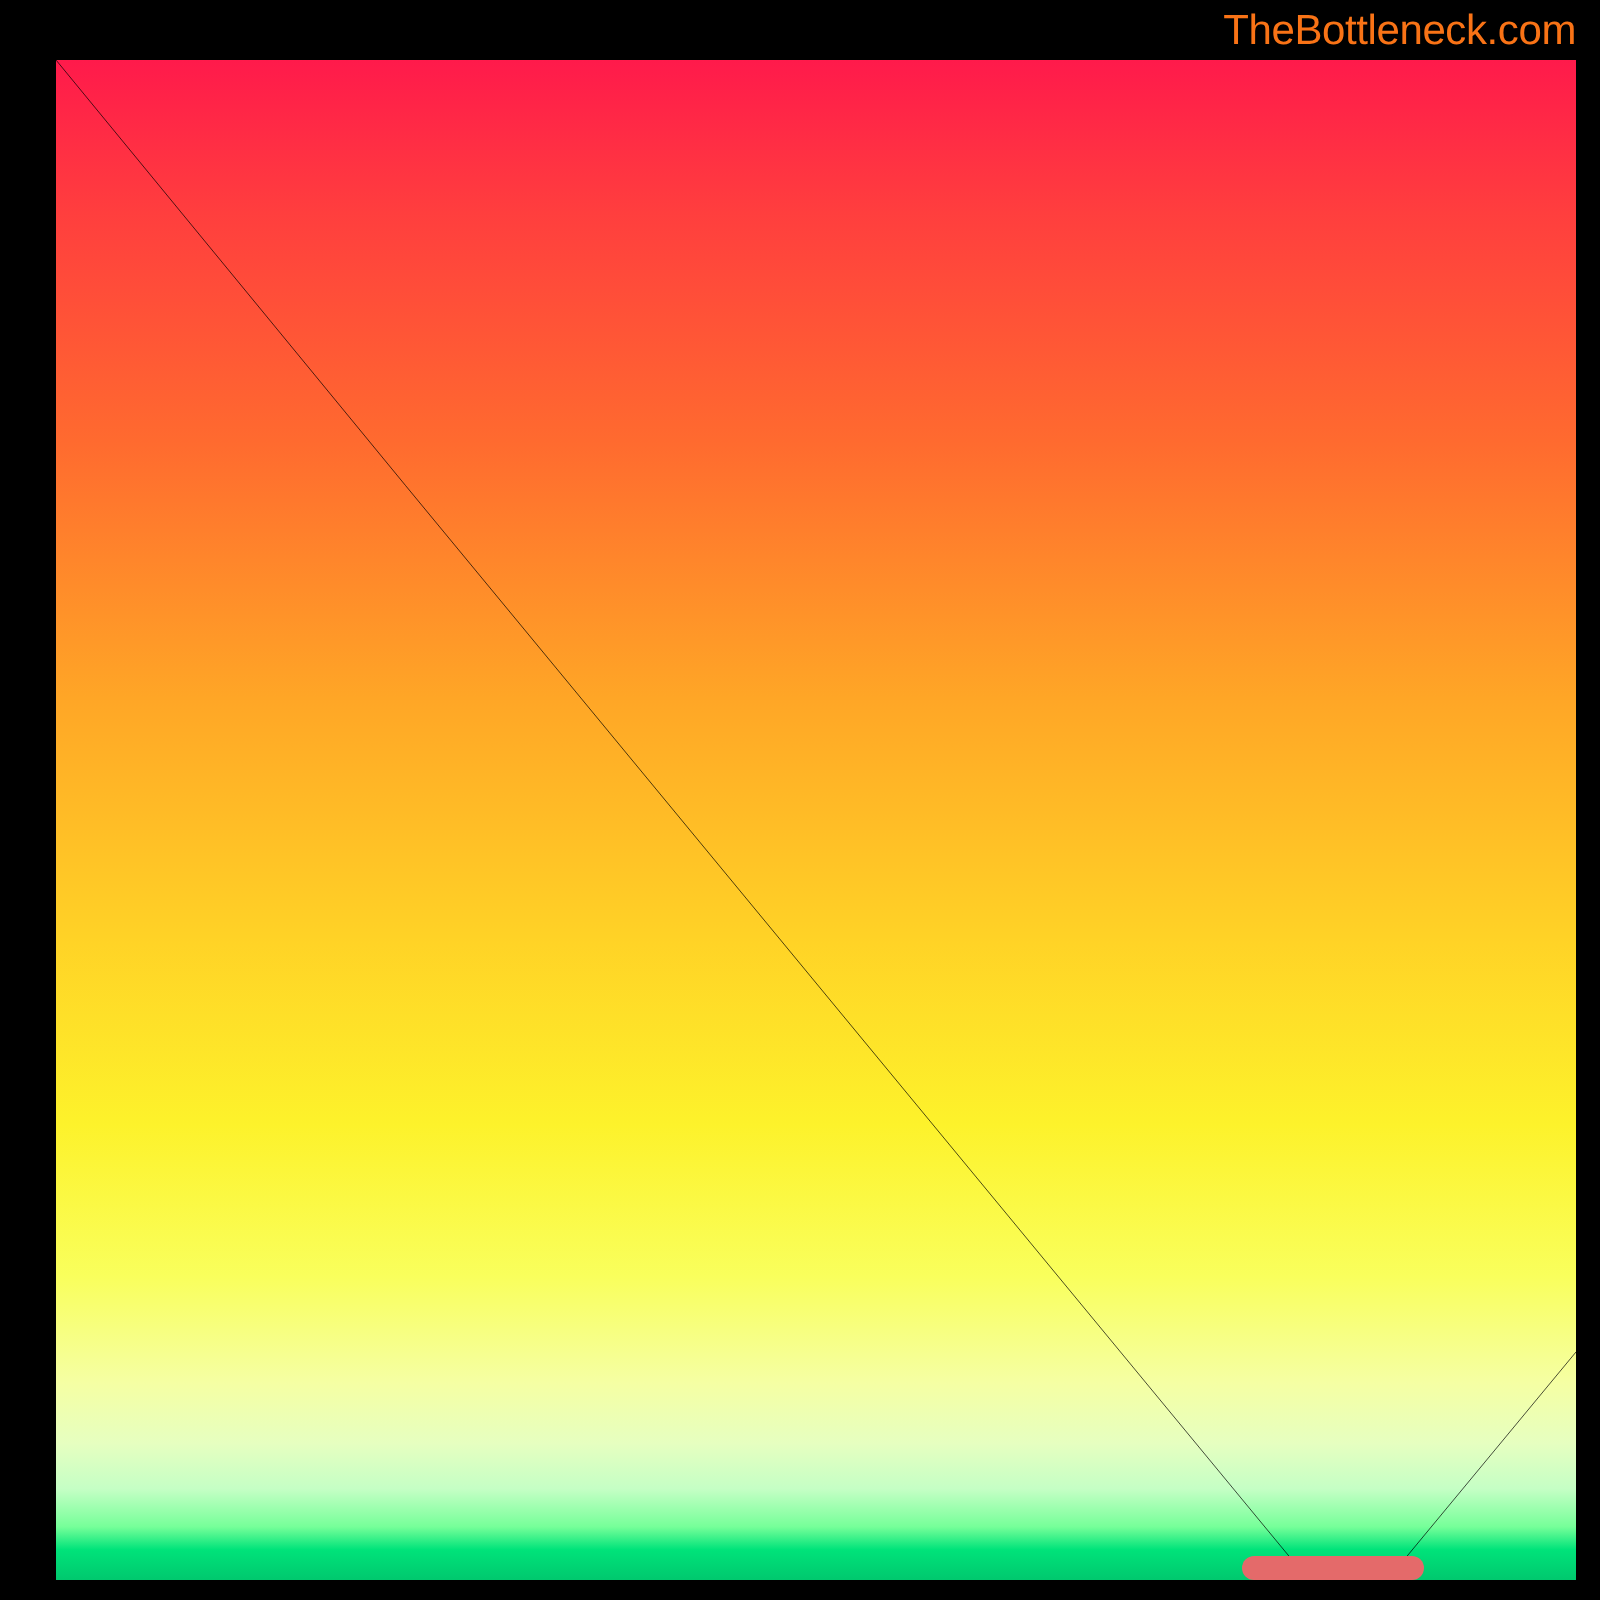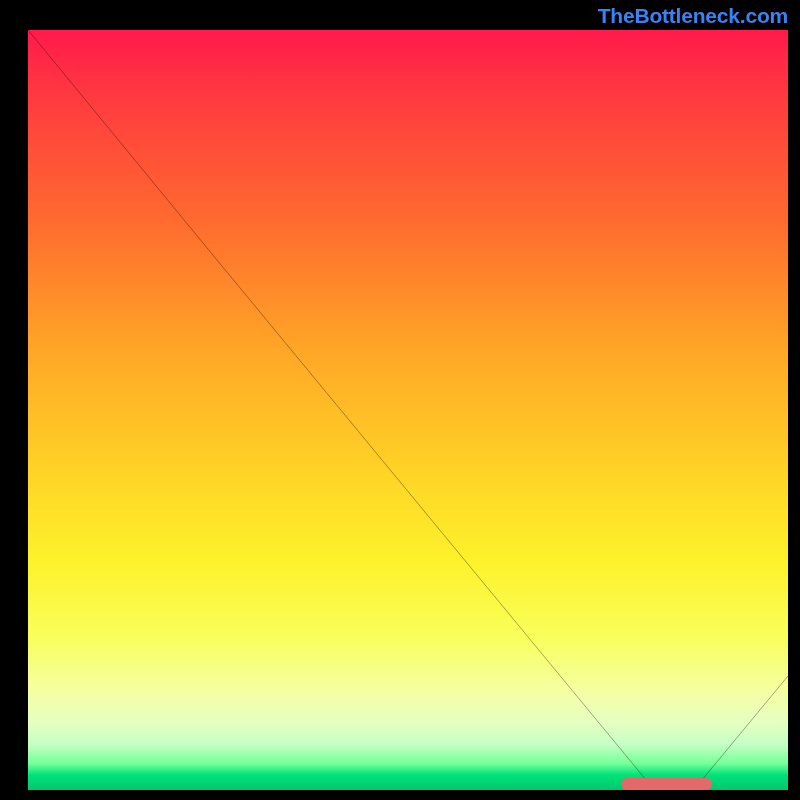--- a/index.html
+++ b/index.html
@@ -14,23 +14,23 @@
   .frame {
     width: 800px;
     height: 800px;
     position: relative;
     background: #000000;
   }
   .attribution {
     position: absolute;
     top: 4px;
     right: 12px;
-    color: #3b82f6;
+    color: #f97316;
     font-size: 21px;
-    font-weight: 700;
+    font-weight: 400;
     letter-spacing: -0.2px;
   }
   .plot {
     position: absolute;
     left: 28px;
     top: 30px;
     width: 760px;
     height: 760px;
     background: linear-gradient(
       to bottom,

